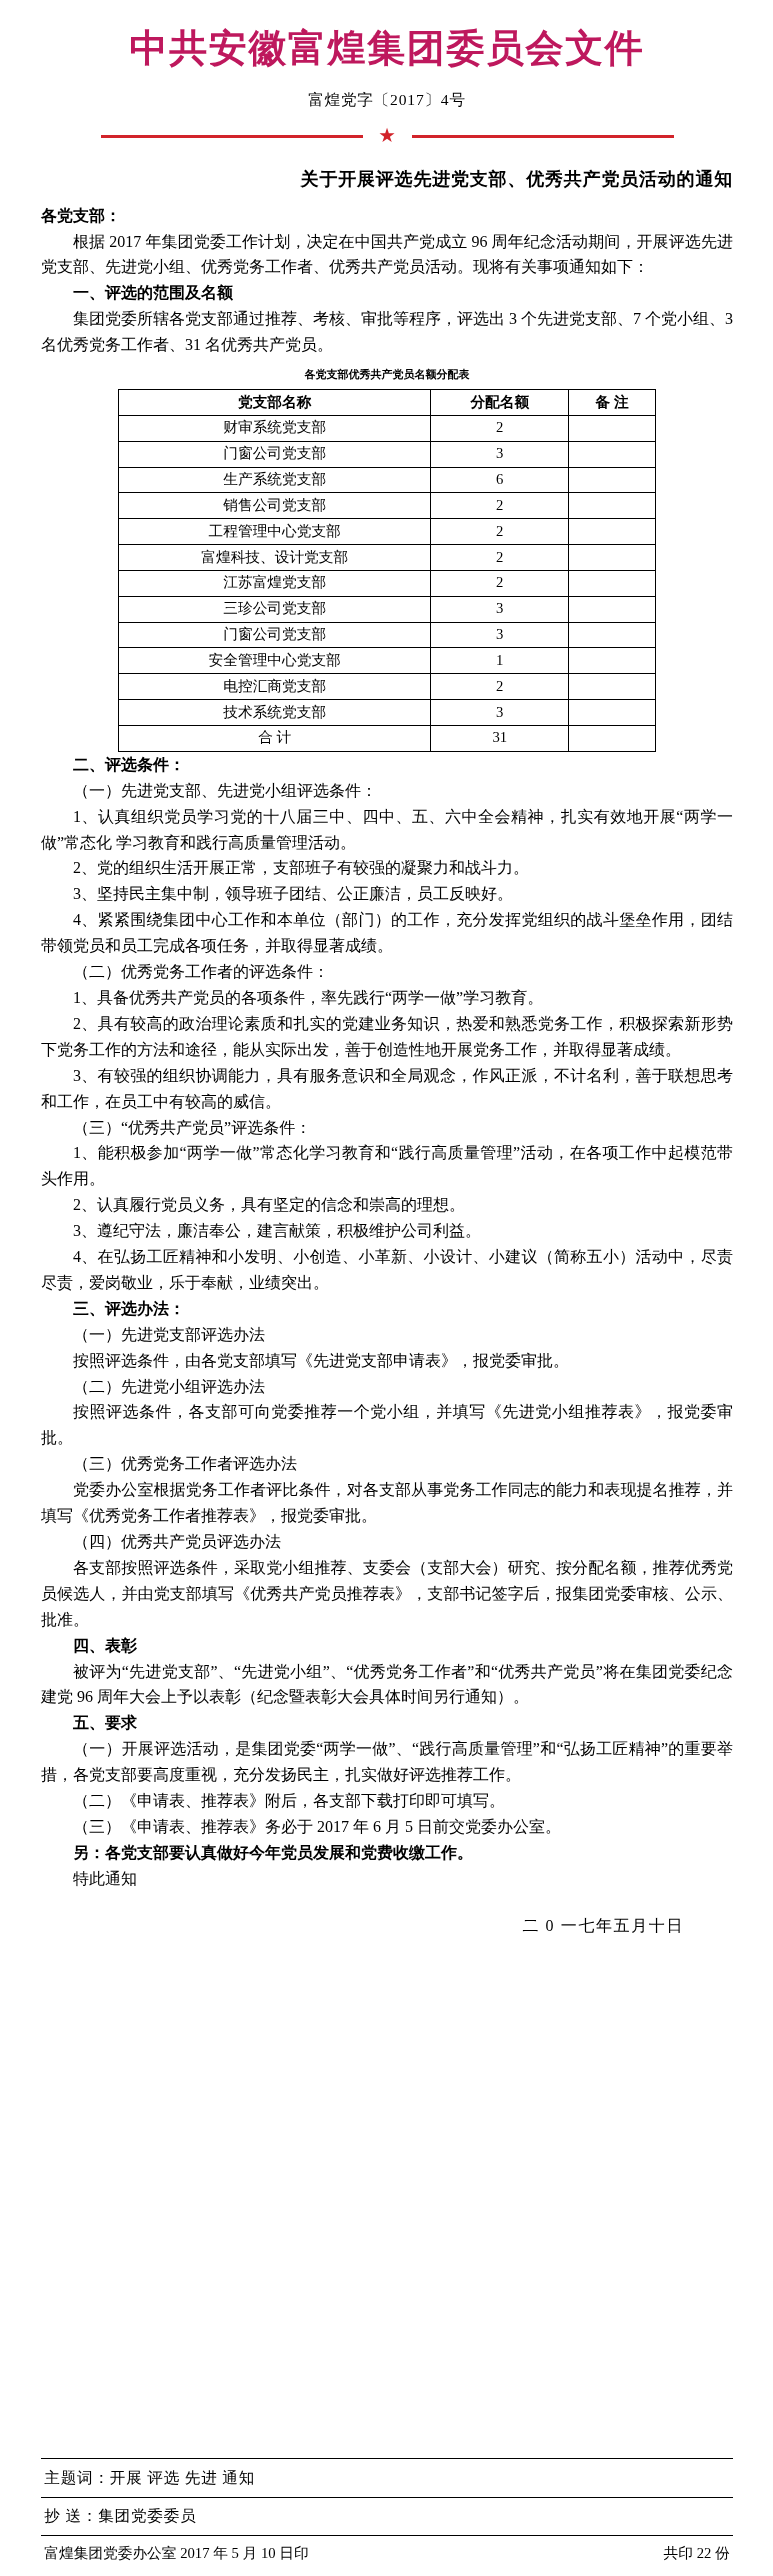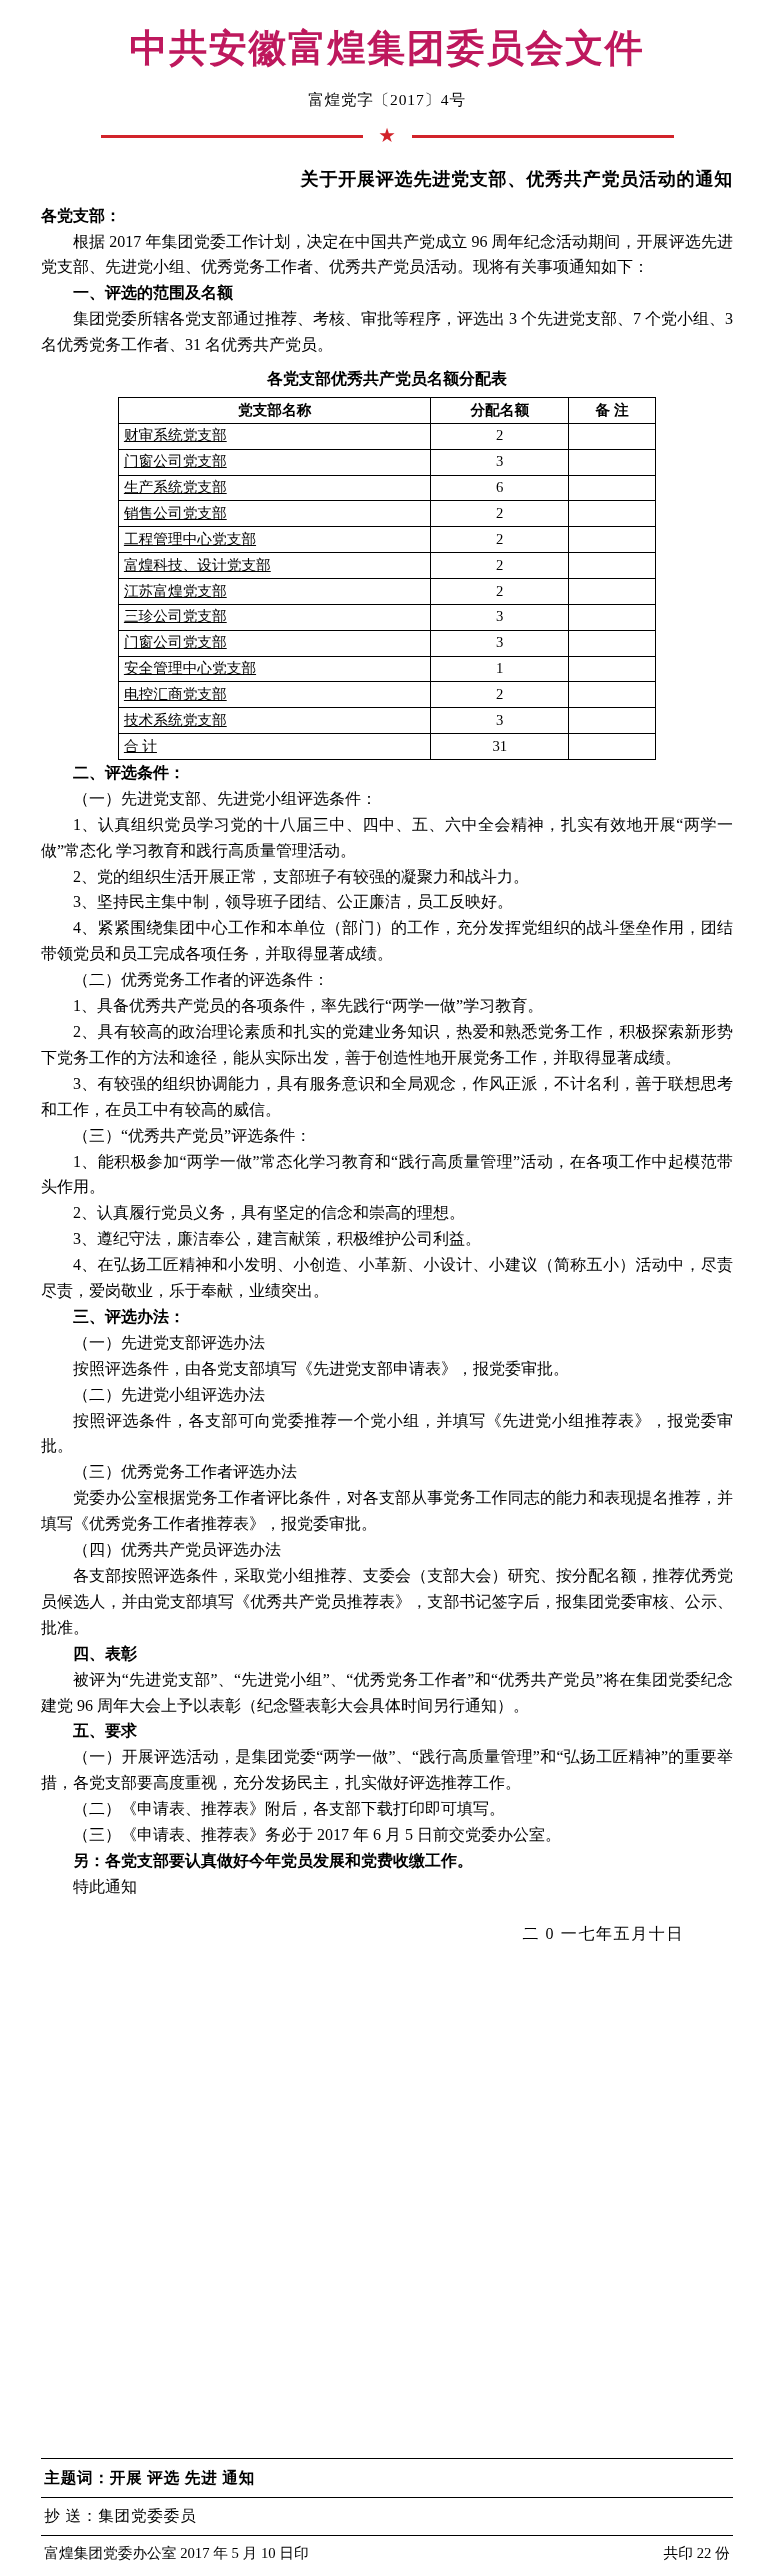--- a/index.html
+++ b/index.html
@@ -82,37 +82,37 @@
     line-height: 1.62;
     text-align: justify;
     text-justify: inter-ideograph;
     margin: 0;
   }
   .p.indent2 { text-indent: 2em; }
   .p.bold { font-weight: bold; }
   .tbl-caption {
     text-align: center;
     font-weight: bold;
-    font-size: 16px;
+    font-size: 11px;
     margin: 8.2px 0 4.9px 0;
   }
   table.alloc {
     border-collapse: collapse;
     margin: 0 auto;
     width: 538px;
     font-size: 14.7px;
   }
   table.alloc th, table.alloc td {
     border: 0.8px solid #000;
     padding: 2.5px 4.9px;
     text-align: center;
     line-height: 1.35;
   }
   table.alloc th { font-weight: bold; }
-  table.alloc td.name { text-align: left; text-decoration: underline; }
+  table.alloc td.name { text-align: center; }
   table.alloc tr.total td { font-weight: normal; }
   .date-line {
     text-align: right;
     font-size: 16px;
     margin-top: 21px;
     padding-right: 49px;
     letter-spacing: 1.6px;
   }
   .footer {
     position: absolute;
@@ -128,21 +128,21 @@
     margin: 6.5px 0;
   }
   .footer .hr.thin {
     border-top: 0.8px solid #000;
   }
   .footer-row {
     font-size: 15.6px;
     letter-spacing: 0.8px;
     padding: 1.6px 3.3px;
   }
-  .footer-row.bold { font-weight: bold; }
+  .footer-row.bold { font-weight: normal; }
   .footer-bottom {
     display: flex;
     justify-content: space-between;
     font-size: 14.7px;
     padding: 1.6px 3.3px;
   }
 </style>
 </head>
 <body>
 

